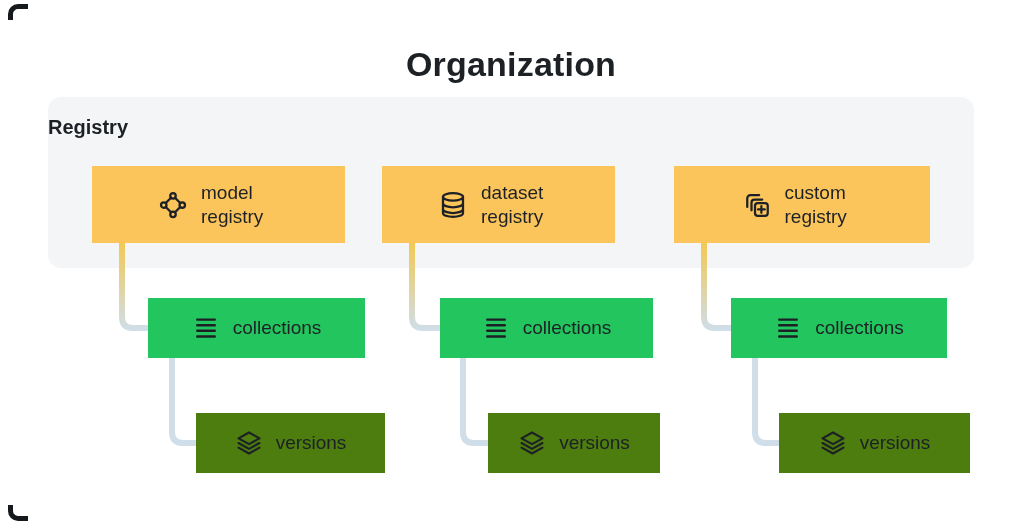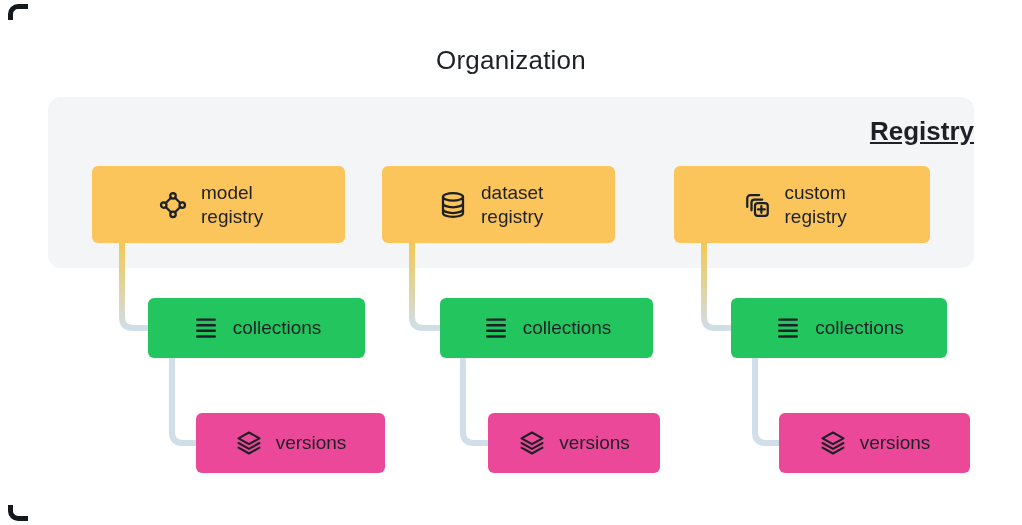--- a/index.html
+++ b/index.html
@@ -2,45 +2,45 @@
 <html><head>
 <meta charset="utf-8">
 <style>
   html,body{margin:0;padding:0;background:#ffffff;}
   .canvas{
     position:relative;width:1022px;height:525px;background:#ffffff;
     font-family:"Liberation Sans", sans-serif;color:#1d2126;overflow:hidden;
   }
   .page-title{
     position:absolute;top:45px;left:0;width:100%;text-align:center;
-    font-size:26px;font-weight:400;letter-spacing:.2px;
+    font-size:34px;font-weight:700;letter-spacing:.2px;
   }
   .registry-group{
     position:absolute;left:48px;top:97px;width:926px;height:171px;
     background:#f4f5f6;border-radius:13px;
   }
   .registry-group-label{
-    position:absolute;top:19px;left:0;width:100%;text-align:right;
-    font-size:26px;font-weight:600;text-decoration:underline;
+    position:absolute;top:19px;left:0;width:100%;text-align:left;
+    font-size:20px;font-weight:600;
   }
   .node{
     position:absolute;display:flex;align-items:center;justify-content:center;
-    gap:13px;border-radius:6px;z-index:2;
+    gap:13px;border-radius:0;z-index:2;
   }
   .node .label{font-size:19px;line-height:1.22;}
   .node-registry{top:166px;height:77px;background:#fbc55b;}
   .node-registry .label{width:78px;}
   .r1{left:92px;width:253px;}
   .r2{left:382px;width:233px;}
   .r3{left:674px;width:256px;}
   .node-collections{top:298px;height:60px;background:#22c55e;}
   .c1{left:148px;width:217px;}
   .c2{left:440px;width:213px;}
   .c3{left:731px;width:216px;}
-  .node-versions{top:413px;height:60px;background:#ec4899;}
+  .node-versions{top:413px;height:60px;background:#4d7c0f;}
   .v1{left:196px;width:189px;}
   .v2{left:488px;width:172px;}
   .v3{left:779px;width:191px;}
   .icon svg{display:block;stroke:#1d2126;fill:none;stroke-linecap:round;stroke-linejoin:round;}
   .connectors{position:absolute;left:0;top:0;z-index:1;}
   .corner-mark{position:absolute;left:8px;width:15px;height:11px;z-index:3;}
   .corner-mark.top{top:4px;border-left:5px solid #15181c;border-top:5px solid #15181c;border-top-left-radius:10px;}
   .corner-mark.bottom{bottom:4px;border-left:5px solid #15181c;border-bottom:5px solid #15181c;border-bottom-left-radius:10px;}
 </style>
 </head>

